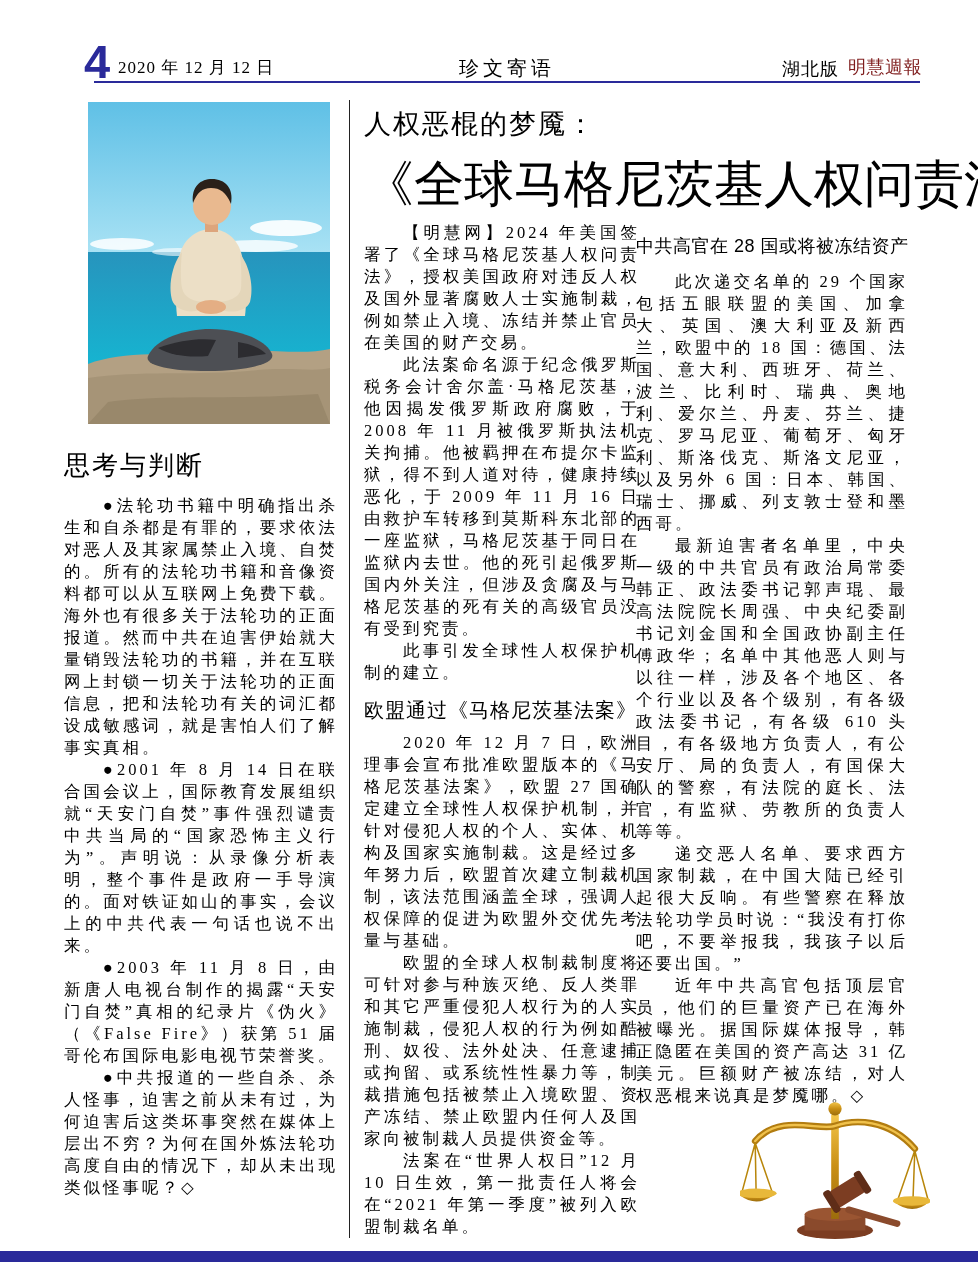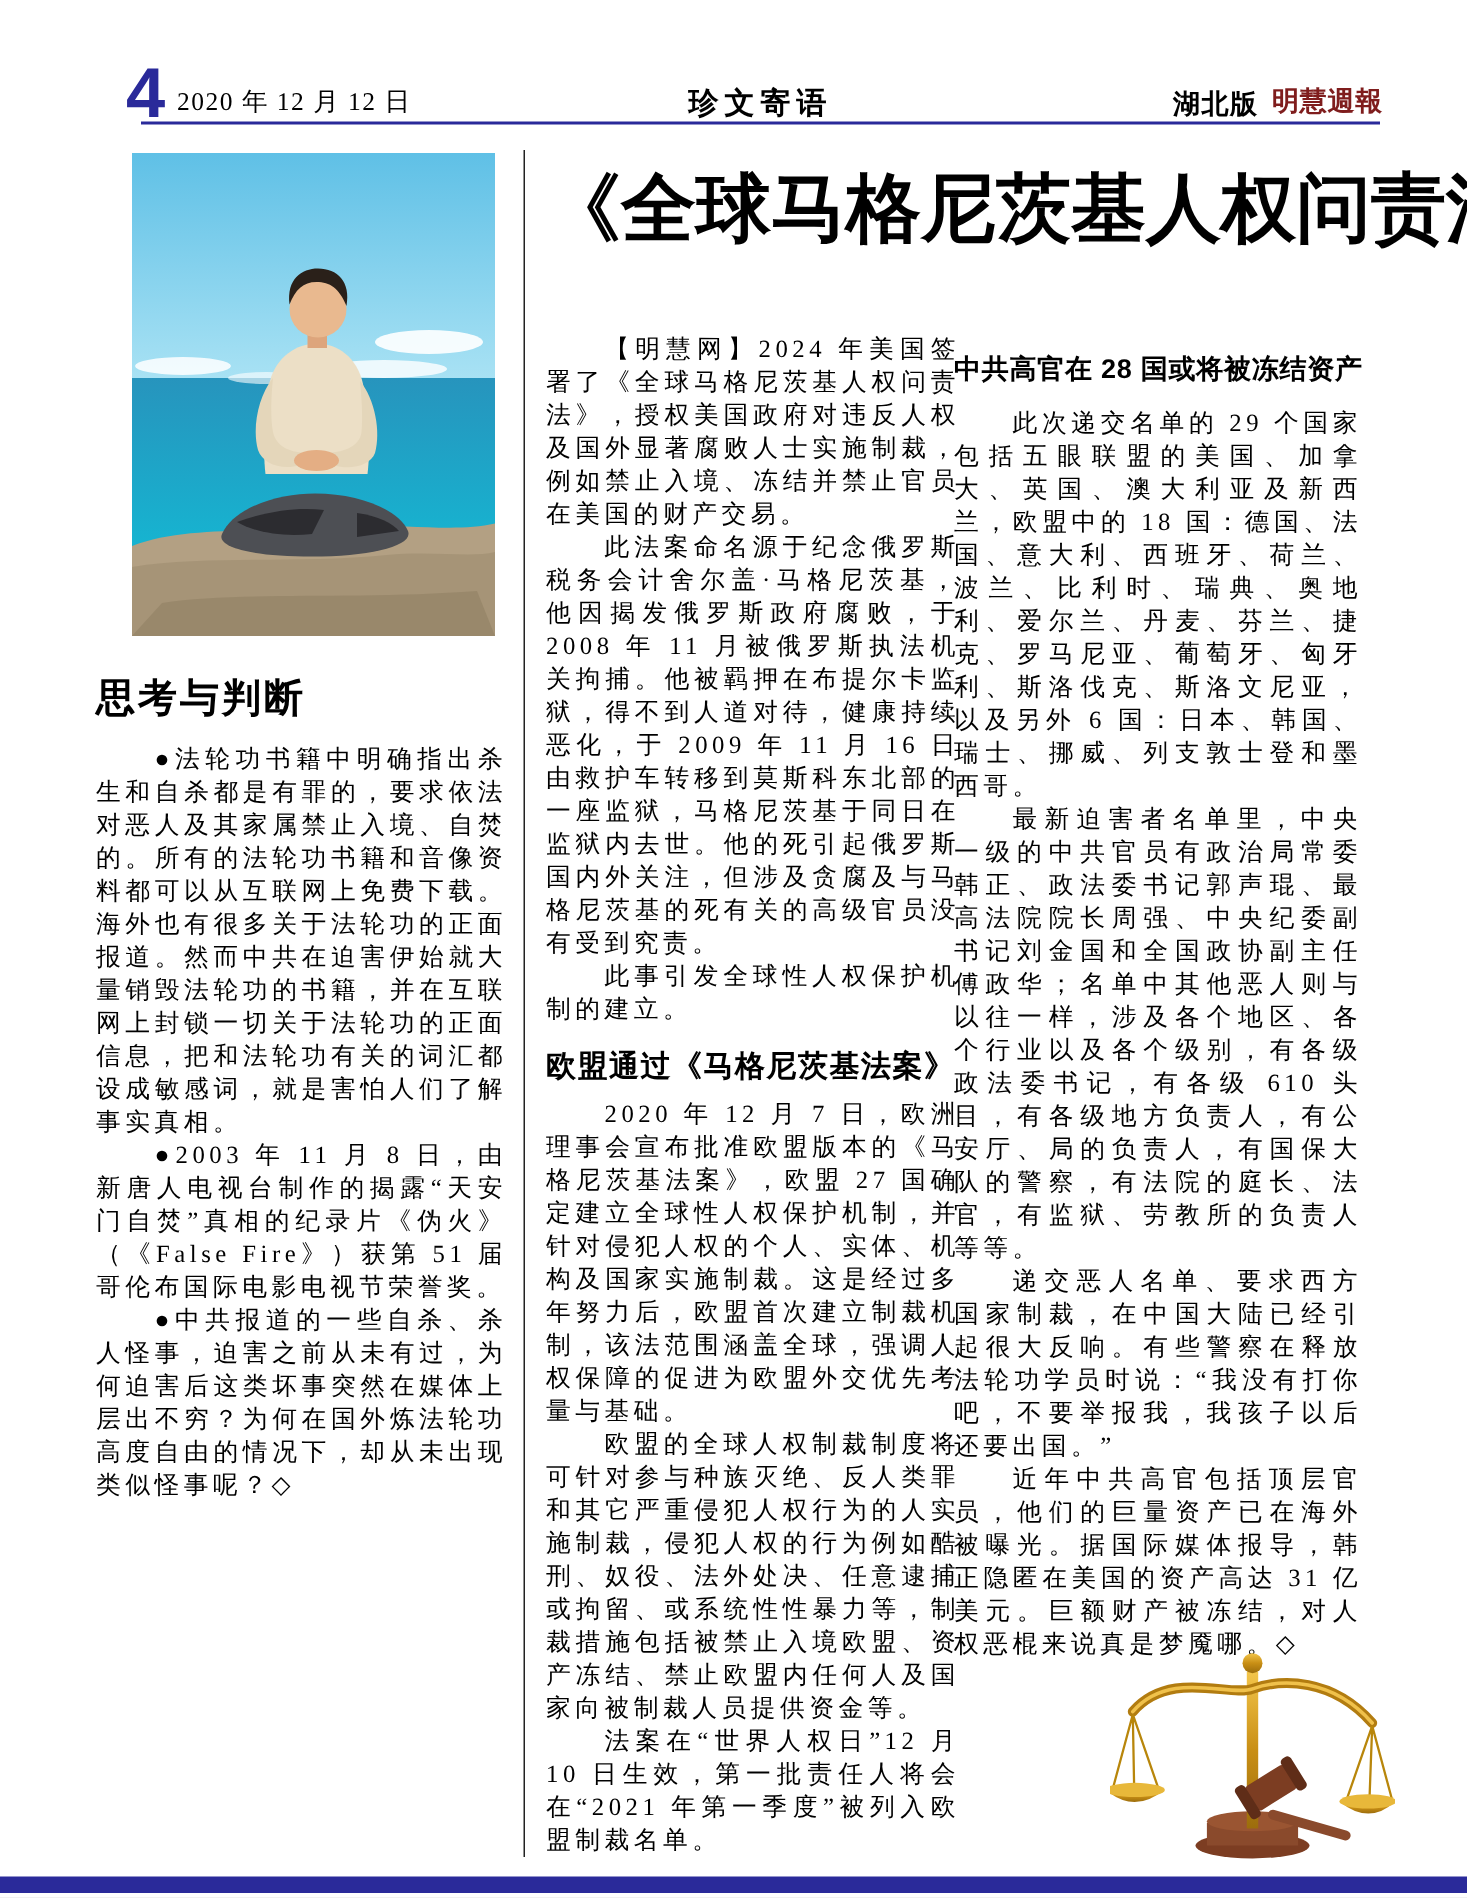--- a/index.html
+++ b/index.html
@@ -1,21 +1,21 @@
 <!DOCTYPE html>
 <html><head>
 <meta charset="utf-8">
 <style>
   html,body { margin:0; padding:0; background:#e8e8e8; }
   .page {
     position:relative; width:978px; height:1265px; margin:0 auto;
     background:#ffffff; overflow:hidden; color:#000;
     font-family:"Liberation Serif","DejaVu Serif",serif;
   }
-  .sans { font-family:"Liberation Sans","DejaVu Sans",sans-serif; font-weight:bold; }
+  .sans { font-family:"Liberation Sans","DejaVu Sans",sans-serif; font-weight:normal; }
 
   
   .hdr-num { position:absolute; left:84px; top:38px; font-size:47px; line-height:1;
              color:#2a2a9a; font-family:"Liberation Sans",sans-serif; font-weight:bold; }
   .hdr-date { position:absolute; left:118px; top:56px; font-size:17px; letter-spacing:1px; }
   .hdr-section { position:absolute; left:94px; top:55px; width:826px; text-align:center;
                  font-size:20px; letter-spacing:4px; }
   .hdr-edition { position:absolute; left:782px; top:57px; font-size:18px; letter-spacing:1px; }
   .hdr-masthead { position:absolute; left:848px; top:55px; font-size:18px; color:#7f1d1d;
                   letter-spacing:0.5px; }
@@ -91,27 +91,29 @@
 
         <ellipse cx="123" cy="205" rx="15" ry="7" fill="#e4ae84"></ellipse>
 
         <rect x="117" y="118" width="13" height="12" fill="#dda57c"></rect>
         <circle cx="124" cy="104" r="19" fill="#e9b98f"></circle>
         <path d="M105,101 C103,84 113,77 124,77 C137,77 146,86 143,102 C138,90 132,86 123,86 C114,86 109,91 105,101 Z" fill="#2a2019"></path>
       </svg>
     </div>
     <div class="left-title sans">思考与判断</div>
     <p class="body">●法轮功书籍中明确指出杀生和自杀都是有罪的，要求依法对恶人及其家属禁止入境、自焚的。所有的法轮功书籍和音像资料都可以从互联网上免费下载。海外也有很多关于法轮功的正面报道。然而中共在迫害伊始就大量销毁法轮功的书籍，并在互联网上封锁一切关于法轮功的正面信息，把和法轮功有关的词汇都设成敏感词，就是害怕人们了解事实真相。</p>
+    <p class="body">●2001 年 8 月 14 日在联合国会议上，国际教育发展组织就“天安门自焚”事件强烈谴责中共当局的“国家恐怖主义行为”。声明说：从录像分析表明，整个事件是政府一手导演的。面对铁证如山的事实，会议上的中共代表一句话也说不出来。</p>
     <p class="body">●2003 年 11 月 8 日，由新唐人电视台制作的揭露“天安门自焚”真相的纪录片《伪火》（《False Fire》）获第 51 届哥伦布国际电影电视节荣誉奖。</p>
     <p class="body">●中共报道的一些自杀、杀人怪事，迫害之前从未有过，为何迫害后这类坏事突然在媒体上层出不穷？为何在国外炼法轮功高度自由的情况下，却从未出现类似怪事呢？◇</p>
   </div>
 
   <div class="col-rule"></div>
 
   <div class="article-head">
+    <div class="kicker sans">人权恶棍的梦魇：</div>
     <div class="headline sans">《全球马格尼茨基人权问责法》</div>
   </div>
 
   <div class="col-mid">
     <p class="body">【明慧网】2024 年美国签署了《全球马格尼茨基人权问责法》，授权美国政府对违反人权及国外显著腐败人士实施制裁，例如禁止入境、冻结并禁止官员在美国的财产交易。</p>
     <p class="body">此法案命名源于纪念俄罗斯税务会计舍尔盖·马格尼茨基，他因揭发俄罗斯政府腐败，于 2008 年 11 月被俄罗斯执法机关拘捕。他被羁押在布提尔卡监狱，得不到人道对待，健康持续恶化，于 2009 年 11 月 16 日由救护车转移到莫斯科东北部的一座监狱，马格尼茨基于同日在监狱内去世。他的死引起俄罗斯国内外关注，但涉及贪腐及与马格尼茨基的死有关的高级官员没有受到究责。</p>
     <p class="body">此事引发全球性人权保护机制的建立。</p>
     <div class="subhead sans">欧盟通过《马格尼茨基法案》</div>
     <p class="body">2020 年 12 月 7 日，欧洲理事会宣布批准欧盟版本的《马格尼茨基法案》，欧盟 27 国确定建立全球性人权保护机制，并针对侵犯人权的个人、实体、机构及国家实施制裁。这是经过多年努力后，欧盟首次建立制裁机制，该法范围涵盖全球，强调人权保障的促进为欧盟外交优先考量与基础。</p>
     <p class="body">欧盟的全球人权制裁制度将可针对参与种族灭绝、反人类罪和其它严重侵犯人权行为的人实施制裁，侵犯人权的行为例如酷刑、奴役、法外处决、任意逮捕或拘留、或系统性性暴力等，制裁措施包括被禁止入境欧盟、资产冻结、禁止欧盟内任何人及国家向被制裁人员提供资金等。</p>

